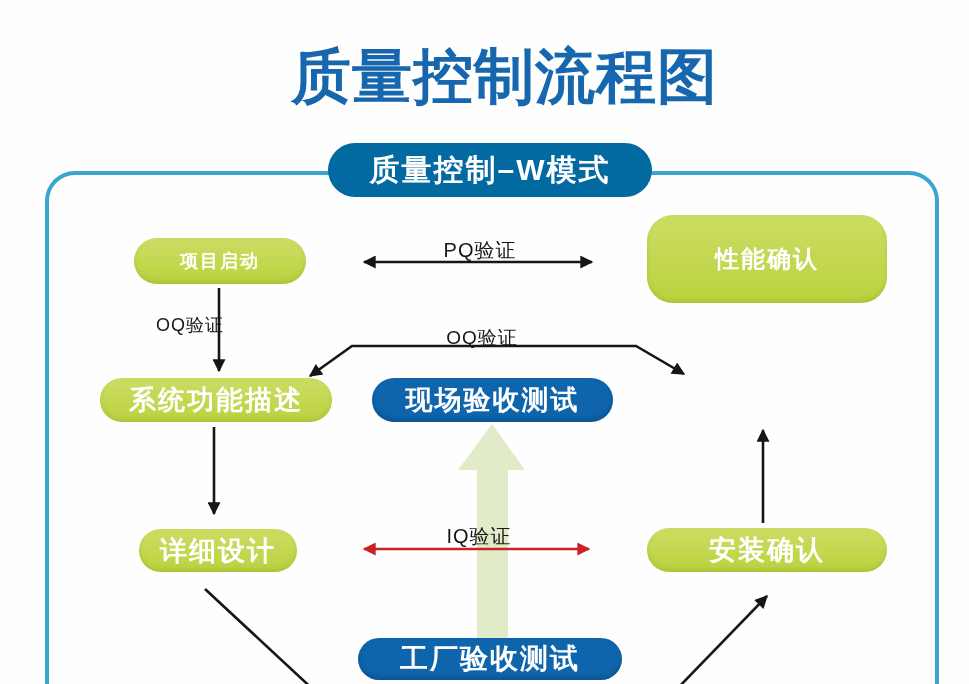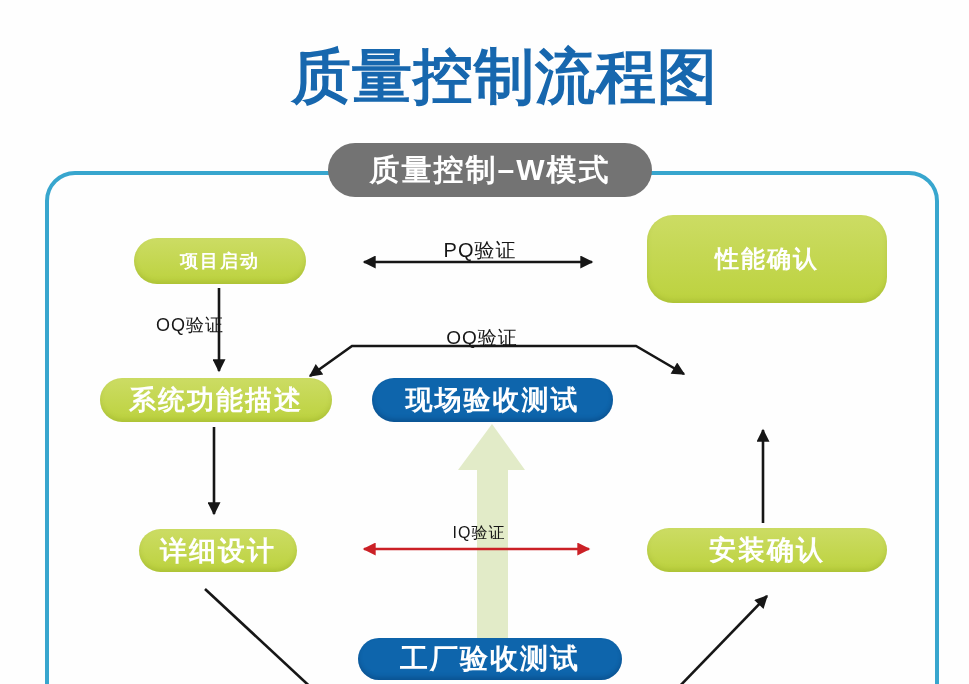--- a/index.html
+++ b/index.html
@@ -7,21 +7,21 @@
     position:relative;width:969px;height:684px;overflow:hidden;background:#fefefe;
     font-family:"Liberation Sans","DejaVu Sans",sans-serif;
   }
   .title{
     position:absolute;left:0;top:44px;width:969px;margin:0;
     text-align:center;font-size:60px;font-weight:800;letter-spacing:1px;
     color:#1767ae;line-height:1.1;padding-left:20px;
   }
   .badge{
     position:absolute;left:328px;top:143px;width:324px;height:54px;
-    background:#737373;border-radius:28px;color:#ffffff;
+    background:#0369a1;border-radius:28px;color:#ffffff;
     display:flex;align-items:center;justify-content:center;
     font-size:30px;font-weight:bold;letter-spacing:2px;z-index:5;
   }
   .frame{
     position:absolute;left:45px;top:171px;width:886px;height:600px;
     border:4px solid #38a6ce;border-radius:30px;z-index:1;
   }
   .layer{position:absolute;left:0;top:0;z-index:3;}
   .node{
     position:absolute;z-index:4;display:flex;align-items:center;justify-content:center;
@@ -91,15 +91,15 @@
   <div class="node green" style="left:647px;top:528px;width:240px;height:44px;border-radius:22px;font-size:27px;">安装确认</div>
 
   <div class="node blue" style="left:358px;top:638px;width:264px;height:42px;border-radius:21px;font-size:28px;">工厂验收测试</div>
 
   <div class="edge-label" style="left:400px;top:237px;width:160px;font-size:20px;text-align:center;">PQ验证</div>
 
   <div class="edge-label" style="left:148px;top:313px;width:84px;font-size:18px;">OQ验证</div>
 
   <div class="edge-label" style="left:402px;top:325px;width:160px;font-size:19px;">OQ验证</div>
 
-  <div class="edge-label" style="left:399px;top:523px;width:160px;font-size:16px;">IQ验证</div>
+  <div class="edge-label" style="left:399px;top:523px;width:160px;font-size:20px;">IQ验证</div>
 
 </div>
 
 </body></html>

